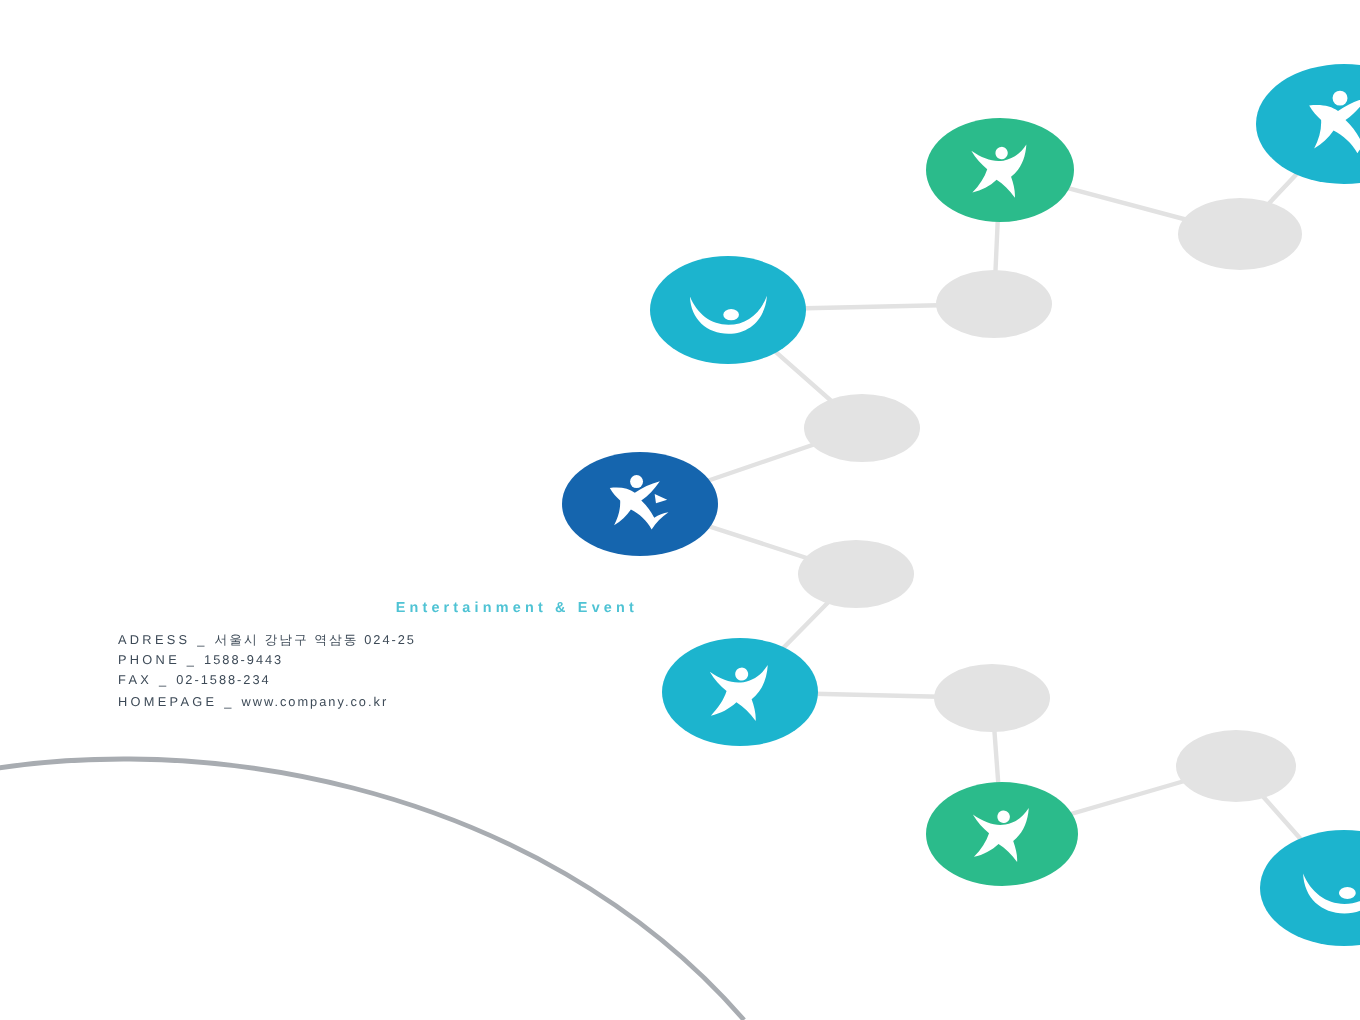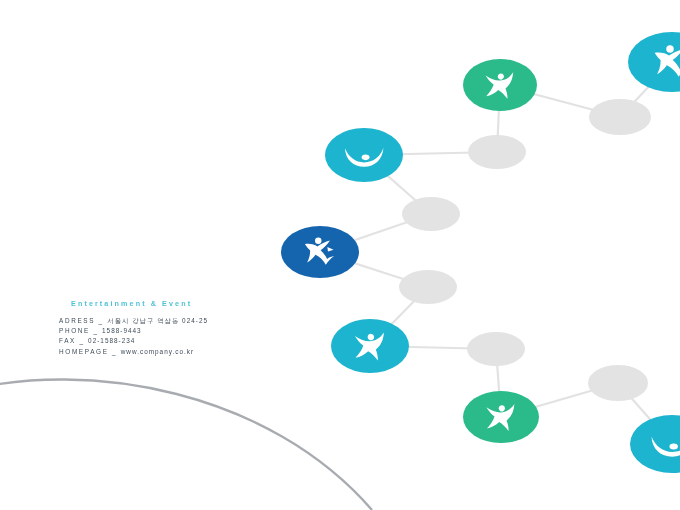--- a/index.html
+++ b/index.html
@@ -34,21 +34,22 @@
     top: 298px;
     width: 260px;
   }
   .contact-heading {
     color: #4FC3D4;
     font-size: 7.2px;
     letter-spacing: 2.1px;
     line-height: 11px;
     font-weight: bold;
     white-space: nowrap;
-    margin: 0 0 7px 12px;
+    margin: 0 0 7px 0;
+    text-align: right;
   }
   .contact-line {
     color: #3D4A57;
     font-size: 6.4px;
     letter-spacing: 1.65px;
     line-height: 10.2px;
     white-space: nowrap;
     margin: 0;
   }
   .contact-line .sep {

